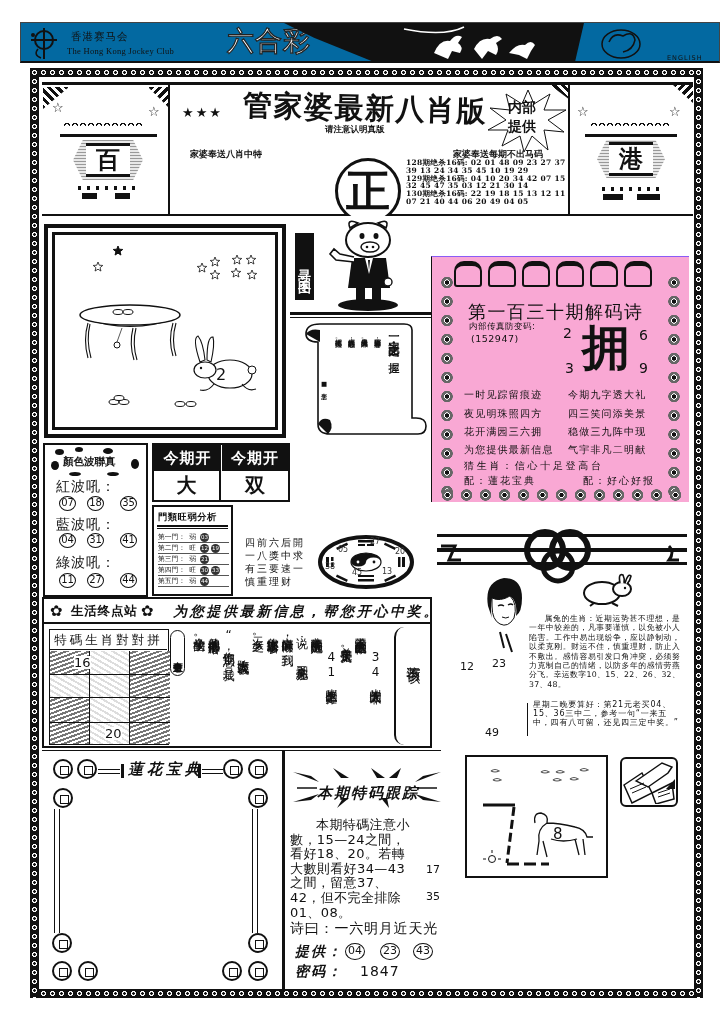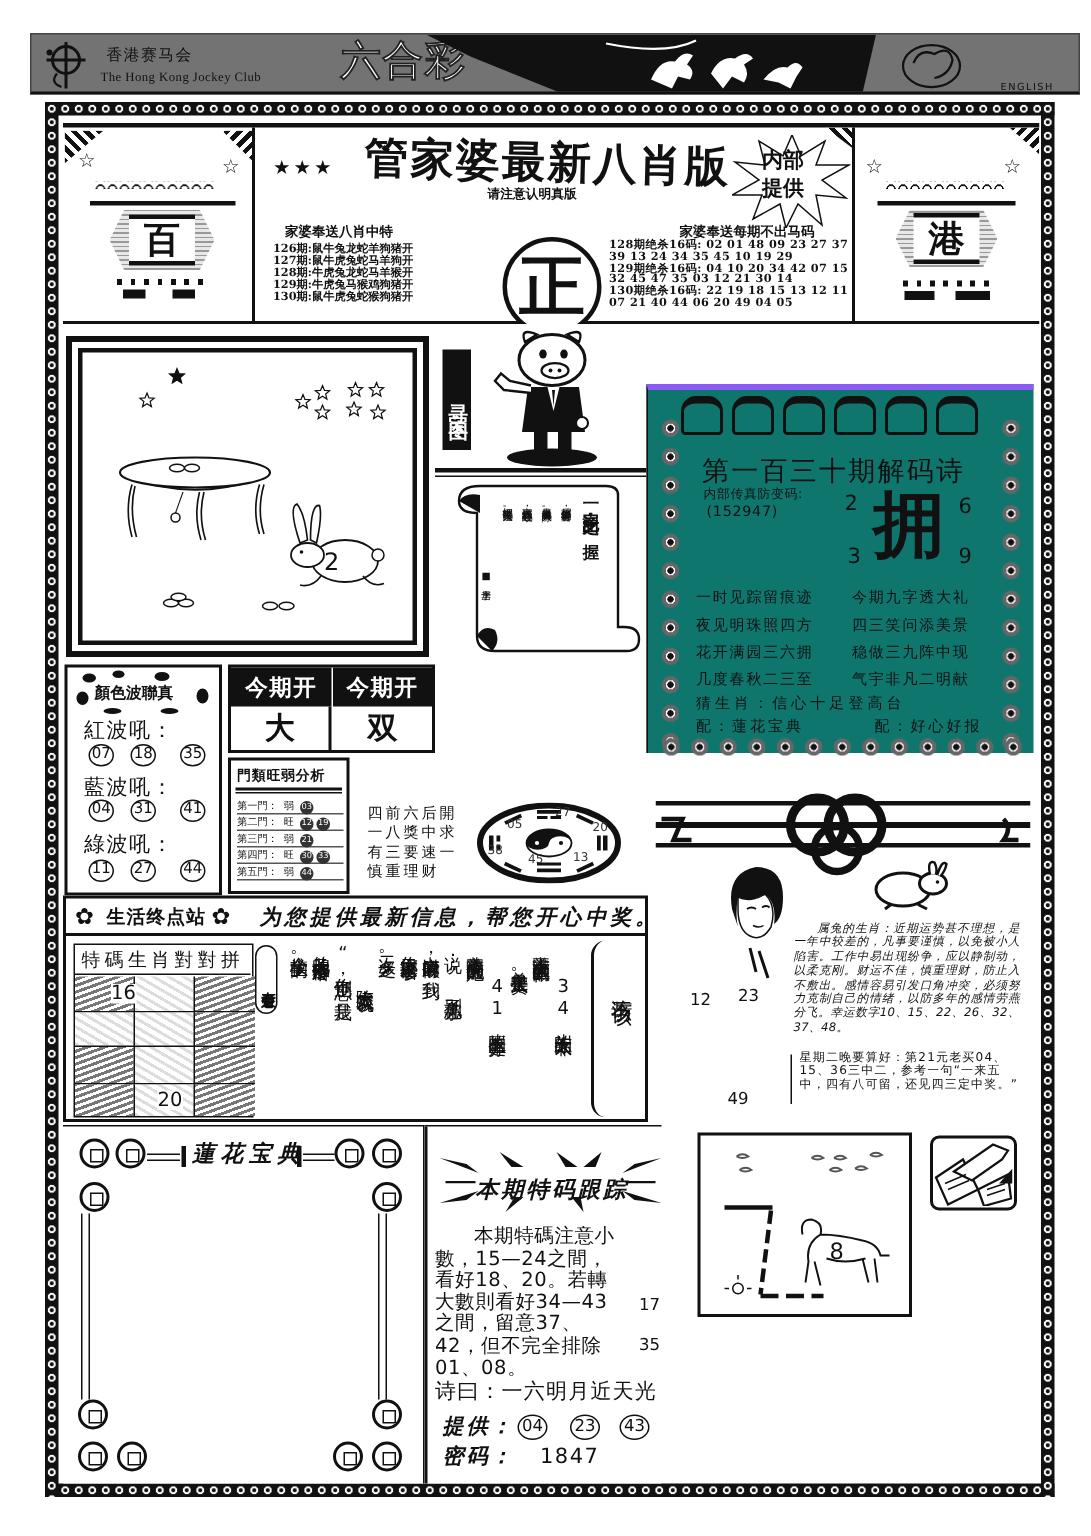--- a/index.html
+++ b/index.html
@@ -7,21 +7,21 @@
 body{width:727px;height:1024px;overflow:hidden;}
 .page{position:relative;width:727px;height:1024px;background:#fff;font-family:"DejaVu Sans",sans-serif;color:#111;overflow:hidden;}
 .abs{position:absolute;}
 .ser{font-family:"DejaVu Serif",serif;}
 .b{font-weight:bold;}
 .i{font-style:italic;}
 .v{writing-mode:vertical-rl;text-orientation:upright;}
 .nw{white-space:nowrap;}
 .lh1{line-height:1;}
 
-.hdr{left:20px;top:22px;width:700px;height:41px;border:1px solid #444;border-bottom:2px solid #111;background:#737373;overflow:hidden;}
+.hdr{left:20px;top:22px;width:700px;height:41px;border:1px solid #444;border-bottom:2px solid #111;background:#0369a1;overflow:hidden;}
 .org-cn{left:50px;top:7px;font-size:10.5px;letter-spacing:1px;}
 .org-en{left:46px;top:23px;font-size:8.5px;letter-spacing:.3px;font-family:"Liberation Serif",serif;}
 .brand{left:206px;top:4px;font-size:27px;letter-spacing:1px;color:#fff;-webkit-text-stroke:1.2px #222;line-height:1;}
 .swoosh{left:263px;top:0;width:300px;height:39px;background:#111;clip-path:polygon(0 0,100% 0,97% 100%,30% 100%,10% 38%);}
 .english{left:646px;top:31px;font-size:6.5px;letter-spacing:1px;}
 
 .band{background:radial-gradient(circle at 50% 50%,#111 0 1.2px,#fff 1.5px 2.5px,transparent 2.8px) 0 0/9px 9px,#111;}
 
 .banner{left:42px;top:82px;width:651px;height:134px;overflow:hidden;background:#fff;}
 .stripes{background:repeating-linear-gradient(45deg,#111 0 3px,#fff 3px 6px);}
@@ -33,21 +33,21 @@
 .ticks{height:4px;background:repeating-linear-gradient(90deg,#111 0 3px,transparent 3px 9px);}
 .blk{background:#111;}
 .title-main{font-size:29px;font-weight:900;letter-spacing:1.5px;line-height:1;transform:rotate(1.5deg);}
 .list8{font-size:7.5px;line-height:8px;}
 .kill16{font-size:7.5px;line-height:7.8px;letter-spacing:.3px;}
 .zheng{border:3px solid #111;border-radius:50%;display:flex;align-items:center;justify-content:center;font-size:44px;font-weight:900;background:#fff;}
 
 .ill{left:44px;top:224px;width:242px;height:214px;border:4px solid #111;background:#fff;}
 .ill-inner{position:absolute;left:4px;top:4px;right:4px;bottom:4px;border:3px solid #111;}
 
-.decode{left:431px;top:256px;width:258px;height:246px;border-left:1.5px solid #111;border-top:4px solid #8b5cf6;background:#0f766e;}
+.decode{left:431px;top:256px;width:258px;height:246px;border-left:1.5px solid #111;border-top:1px solid #8b5cf6;background:#f9a8d4;}
 .flowers-v{background:radial-gradient(circle at 50% 50%,#111 0 2px,#fff 2.2px 3px,#666 3.2px 5.5px,transparent 6px) 0 0/18px 19px repeat-y;}
 .flowers-h{background:radial-gradient(circle at 50% 50%,#111 0 2px,#fff 2.2px 3px,#666 3.2px 5.5px,transparent 6px) 0 0/19px 14px repeat-x;}
 .dec-cap{display:inline-block;width:28px;height:26px;margin-right:6px;border:2px solid #111;border-top:5px solid #111;border-radius:10px 10px 3px 3px;}
 .poem{font-size:10px;letter-spacing:1.2px;}
 
 .cw{left:43px;top:443px;width:105px;height:154px;border:2px solid #111;background:#fff;}
 .cw-label{font-size:14px;letter-spacing:1px;font-family:"DejaVu Serif",serif;}
 .ball{position:absolute;width:17px;height:15px;border:1.3px solid #111;border-radius:50%;font-size:10px;line-height:12.5px;text-align:center;}
 .blob{position:absolute;background:#111;border-radius:50%;}
 
@@ -70,21 +70,21 @@
 .bagua-verse{font-size:10px;letter-spacing:2px;line-height:1;}
 .bnum{position:absolute;font-size:8px;color:#333;}
 
 .life{left:42px;top:597px;width:390px;height:151px;border:2px solid #111;background:#fff;}
 .life-bar{position:absolute;left:0;top:0;width:386px;height:25px;border-bottom:2px solid #111;}
 .grid{position:absolute;left:5px;top:30px;width:120px;height:116px;border:1.5px solid #111;}
 .gcell{position:absolute;width:40px;border-right:1px solid #111;border-bottom:1px solid #111;background:repeating-linear-gradient(30deg,#ddd 0 2px,#fff 2px 5px);}
 .gcell.dark{background:repeating-linear-gradient(-20deg,#777 0 2px,#fff 2px 4px);}
 .scol{width:14.7px;line-height:14.7px;font-size:12px;letter-spacing:.7px;white-space:nowrap;}
 
-.fpara{font-size:7.8px;line-height:9.4px;text-indent:2em;letter-spacing:.2px;text-align:justify;font-style:italic;}
+.fpara{font-size:7.8px;line-height:9.4px;text-indent:2em;letter-spacing:.2px;text-align:justify;}
 
 .lotus{left:42px;top:750px;width:241px;height:239px;border-top:1.5px solid #111;border-right:1.5px solid #111;background:#fff;}
 .coin{position:absolute;width:20px;height:20px;border:2px solid #111;border-radius:50%;background:#fff;}
 .coin::after{content:"";position:absolute;left:4.5px;top:4.5px;width:7px;height:7px;border:1.5px solid #111;background:#fff;}
 .ribbon-v{position:absolute;width:6px;border-left:1.2px solid #111;border-right:1.2px solid #111;}
 .ribbon-h{position:absolute;height:5px;border-top:1.2px solid #111;border-bottom:1.2px solid #111;}
 .lotus-body{font-size:10.5px;line-height:14.4px;letter-spacing:.6px;text-indent:2em;}
 
 .track{left:283px;top:750px;width:158px;height:239px;border-top:1.5px solid #111;background:#fff;}
 .track-body{font-size:13px;line-height:14.6px;letter-spacing:.4px;text-indent:2em;}
@@ -151,27 +151,20 @@
     <span class="abs ser title-main nw" style="left:201px;top:12px">管家婆最新八肖版</span>
     <span class="abs ser b nw" style="left:283px;top:42px;font-size:8.5px">请注意认明真版</span>
 
     <svg class="abs" style="left:446px;top:8px" width="79" height="62" viewBox="0 0 79 62">
       <polygon points="40,0 46,14 62,4 56,20 78,20 60,30 76,42 56,40 60,60 44,46 36,62 32,46 14,56 20,40 0,40 18,30 2,18 22,20 18,4 34,14" fill="#fff" stroke="#111" stroke-width="1"></polygon>
     </svg>
     <span class="abs ser b nw lh1" style="left:466px;top:18px;font-size:14px">内部</span>
     <span class="abs ser b nw lh1" style="left:466px;top:37px;font-size:14px">提供</span>
 
     <div class="abs ser b nw" style="left:148px;top:66px;font-size:9px">家婆奉送八肖中特</div>
-    <div class="abs ser b nw list8" style="left:140px;top:80px">
-      <div>126期:鼠牛兔龙蛇羊狗猪开</div>
-      <div>127期:鼠牛虎兔蛇马羊狗开</div>
-      <div>128期:牛虎兔龙蛇马羊猴开</div>
-      <div>129期:牛虎兔马猴鸡狗猪开</div>
-      <div>130期:鼠牛虎兔蛇猴狗猪开</div>
-    </div>
 
     <div class="abs zheng ser" style="left:293px;top:76px;width:66px;height:66px">
       <span>正</span>
     </div>
 
     <div class="abs ser b nw" style="left:411px;top:66px;font-size:9px">家婆奉送每期不出马码</div>
     <div class="abs ser b nw kill16" style="left:364px;top:77px">
       <div><span>128期绝杀16码:</span> <span>02 01 48 09 23 27 37</span></div>
       <div>39 13 24 34 35 45 10 19 29</div>
       <div><span>129期绝杀16码:</span> <span>04 10 20 34 42 07 15</span></div>
@@ -282,21 +275,21 @@
     <span class="abs nw" style="left:37px;top:64px;font-size:8.5px;letter-spacing:.5px">内部传真防变码:</span>
     <span class="abs nw" style="left:39px;top:76px;font-size:9.5px;letter-spacing:.5px">(152947)</span>
     <span class="abs lh1" style="left:131px;top:69px;font-size:14px">2</span>
     <span class="abs lh1 b ser" style="left:150px;top:66px;font-size:48px">拥</span>
     <span class="abs lh1" style="left:207px;top:71px;font-size:14px">6</span>
     <span class="abs lh1" style="left:133px;top:104px;font-size:14px">3</span>
     <span class="abs lh1" style="left:207px;top:104px;font-size:14px">9</span>
     <span class="abs nw poem" style="left:32px;top:131px">一时见踪留痕迹</span>
     <span class="abs nw poem" style="left:32px;top:150px">夜见明珠照四方</span>
     <span class="abs nw poem" style="left:32px;top:168px">花开满园三六拥</span>
-    <span class="abs nw poem" style="left:32px;top:186px">几度春秋二三至</span>
+    <span class="abs nw poem" style="left:32px;top:186px">为您提供最新信息</span>
     <span class="abs nw poem" style="left:136px;top:131px">今期九字透大礼</span>
     <span class="abs nw poem" style="left:136px;top:150px">四三笑问添美景</span>
     <span class="abs nw poem" style="left:136px;top:168px">稳做三九阵中现</span>
     <span class="abs nw poem" style="left:136px;top:186px">气宇非凡二明献</span>
     <span class="abs nw" style="left:32px;top:202px;font-size:10px;letter-spacing:2.7px">猜生肖：信心十足登高台</span>
     <span class="abs nw" style="left:32px;top:217px;font-size:10px;letter-spacing:2px">配：蓮花宝典</span>
     <span class="abs nw" style="left:151px;top:217px;font-size:10px;letter-spacing:2px">配：好心好报</span>
   </section>
 
   <section class="abs cw">

